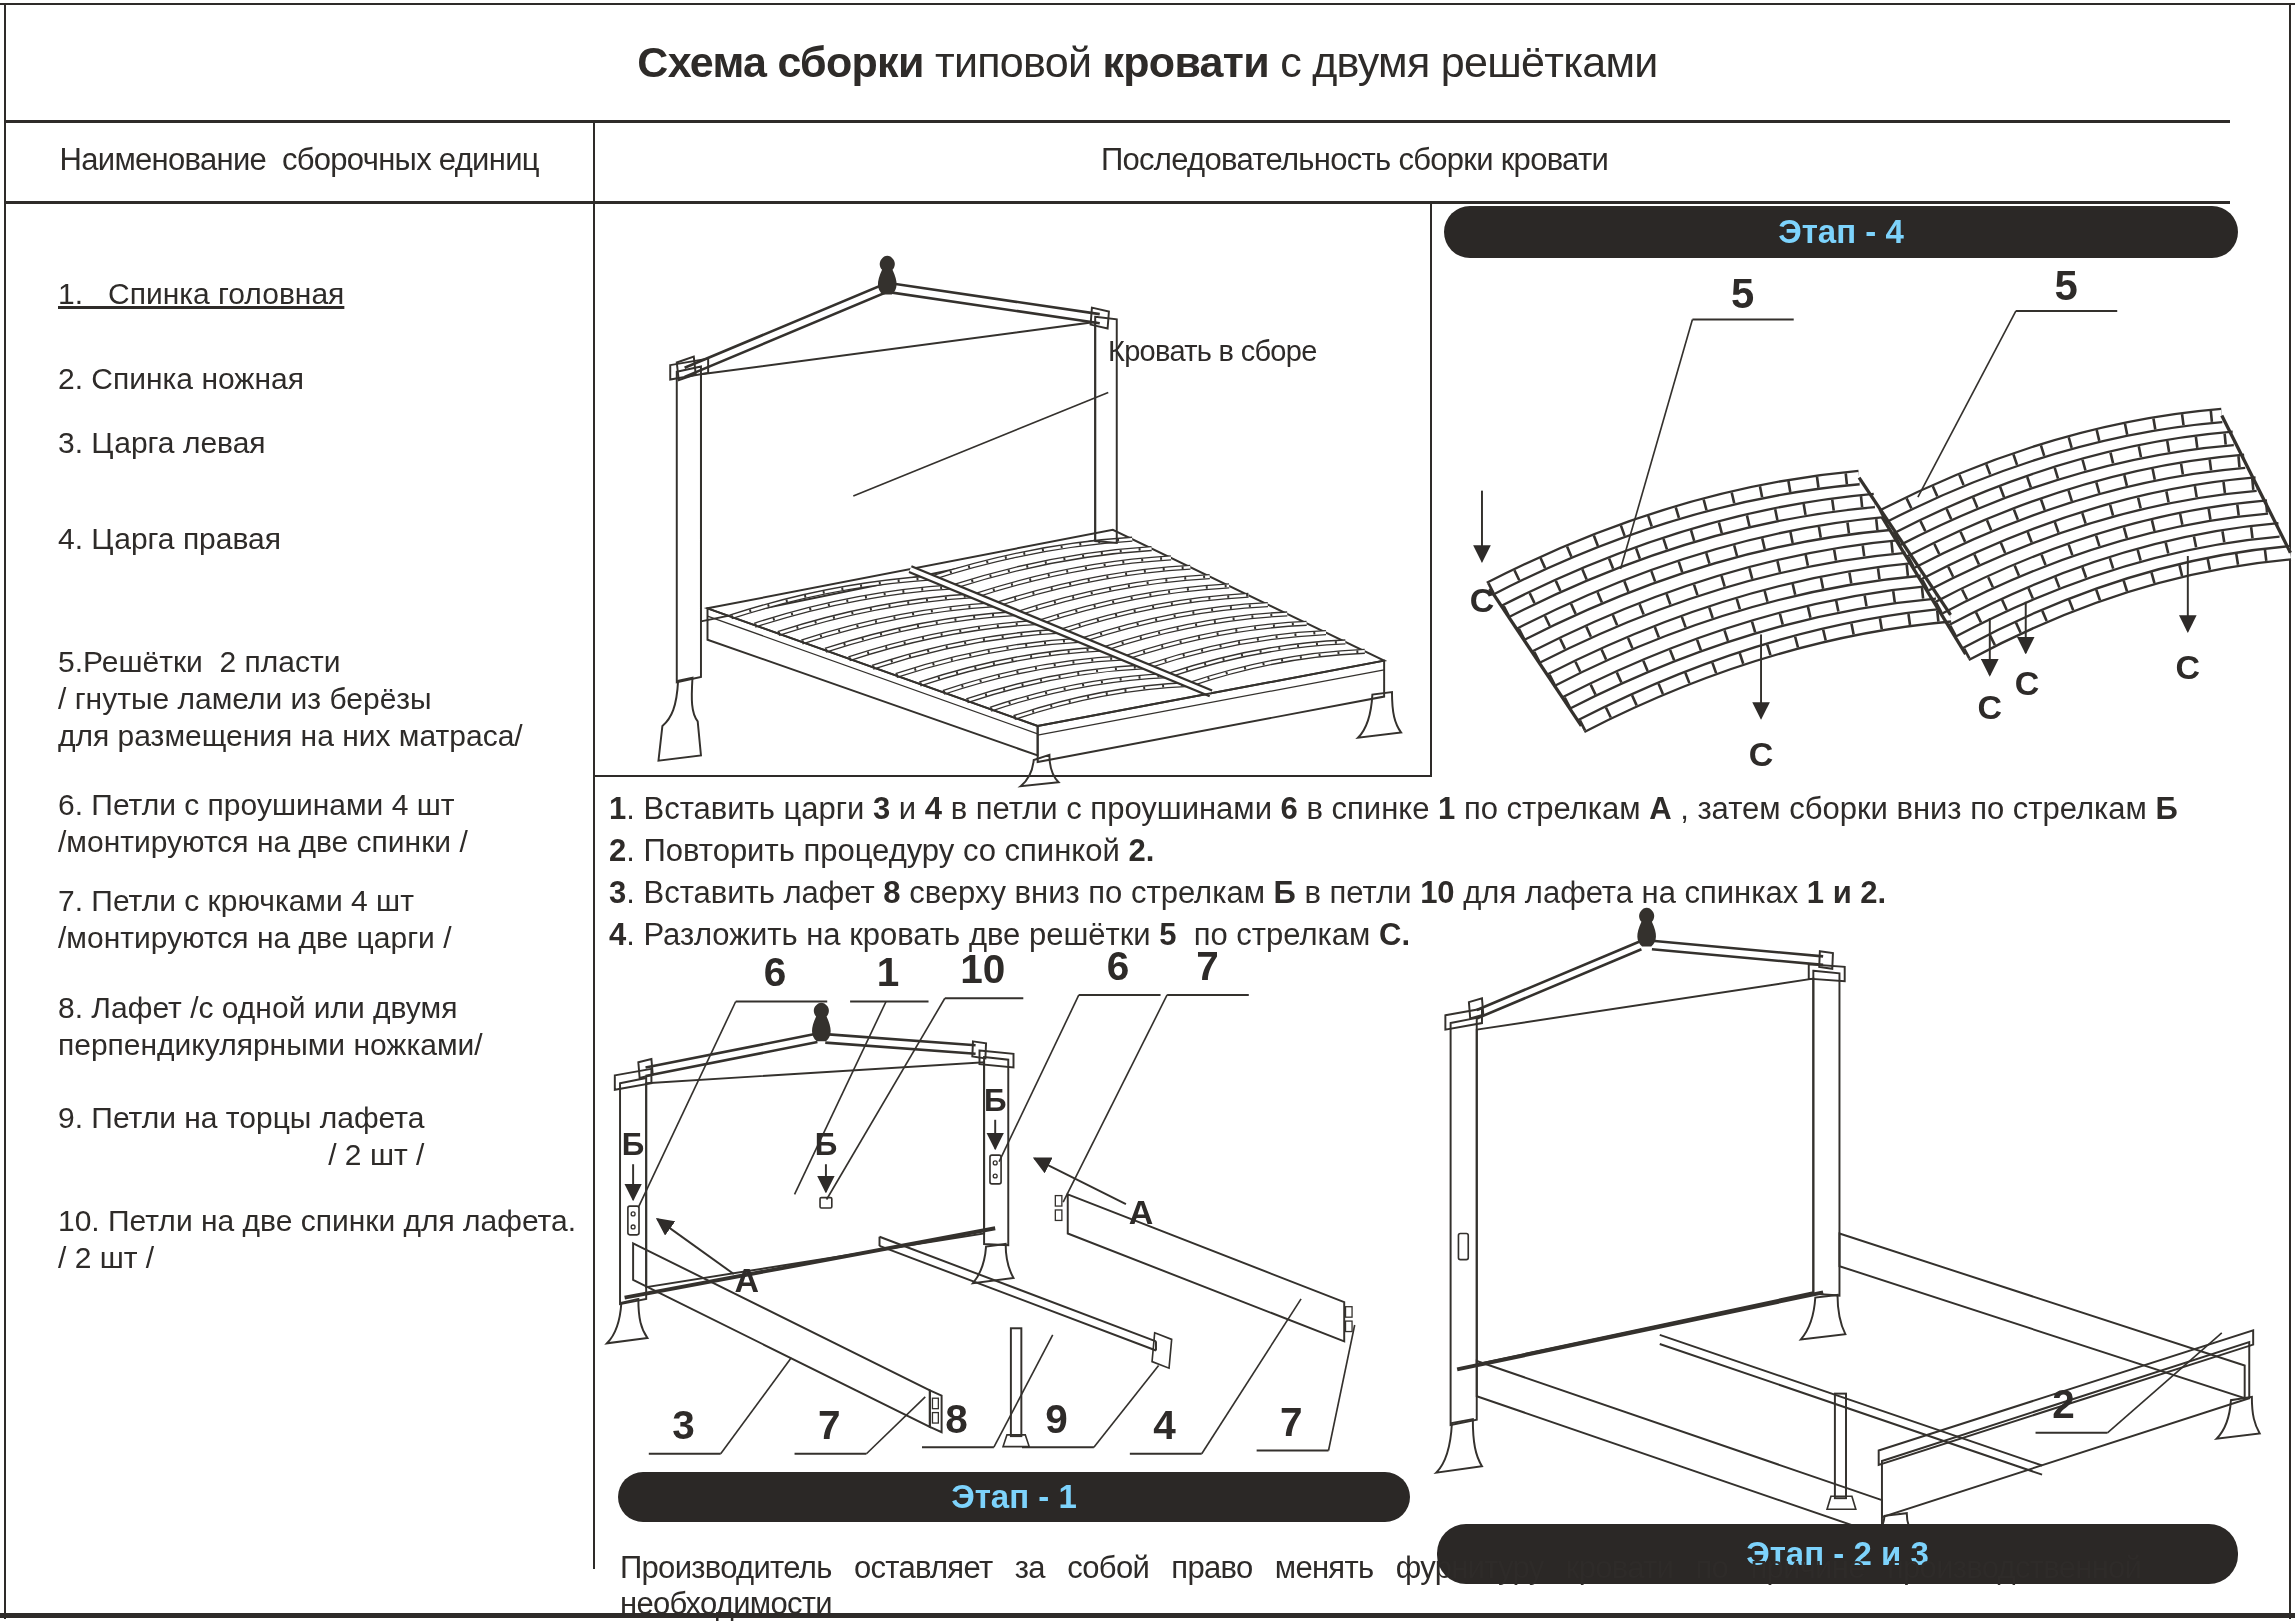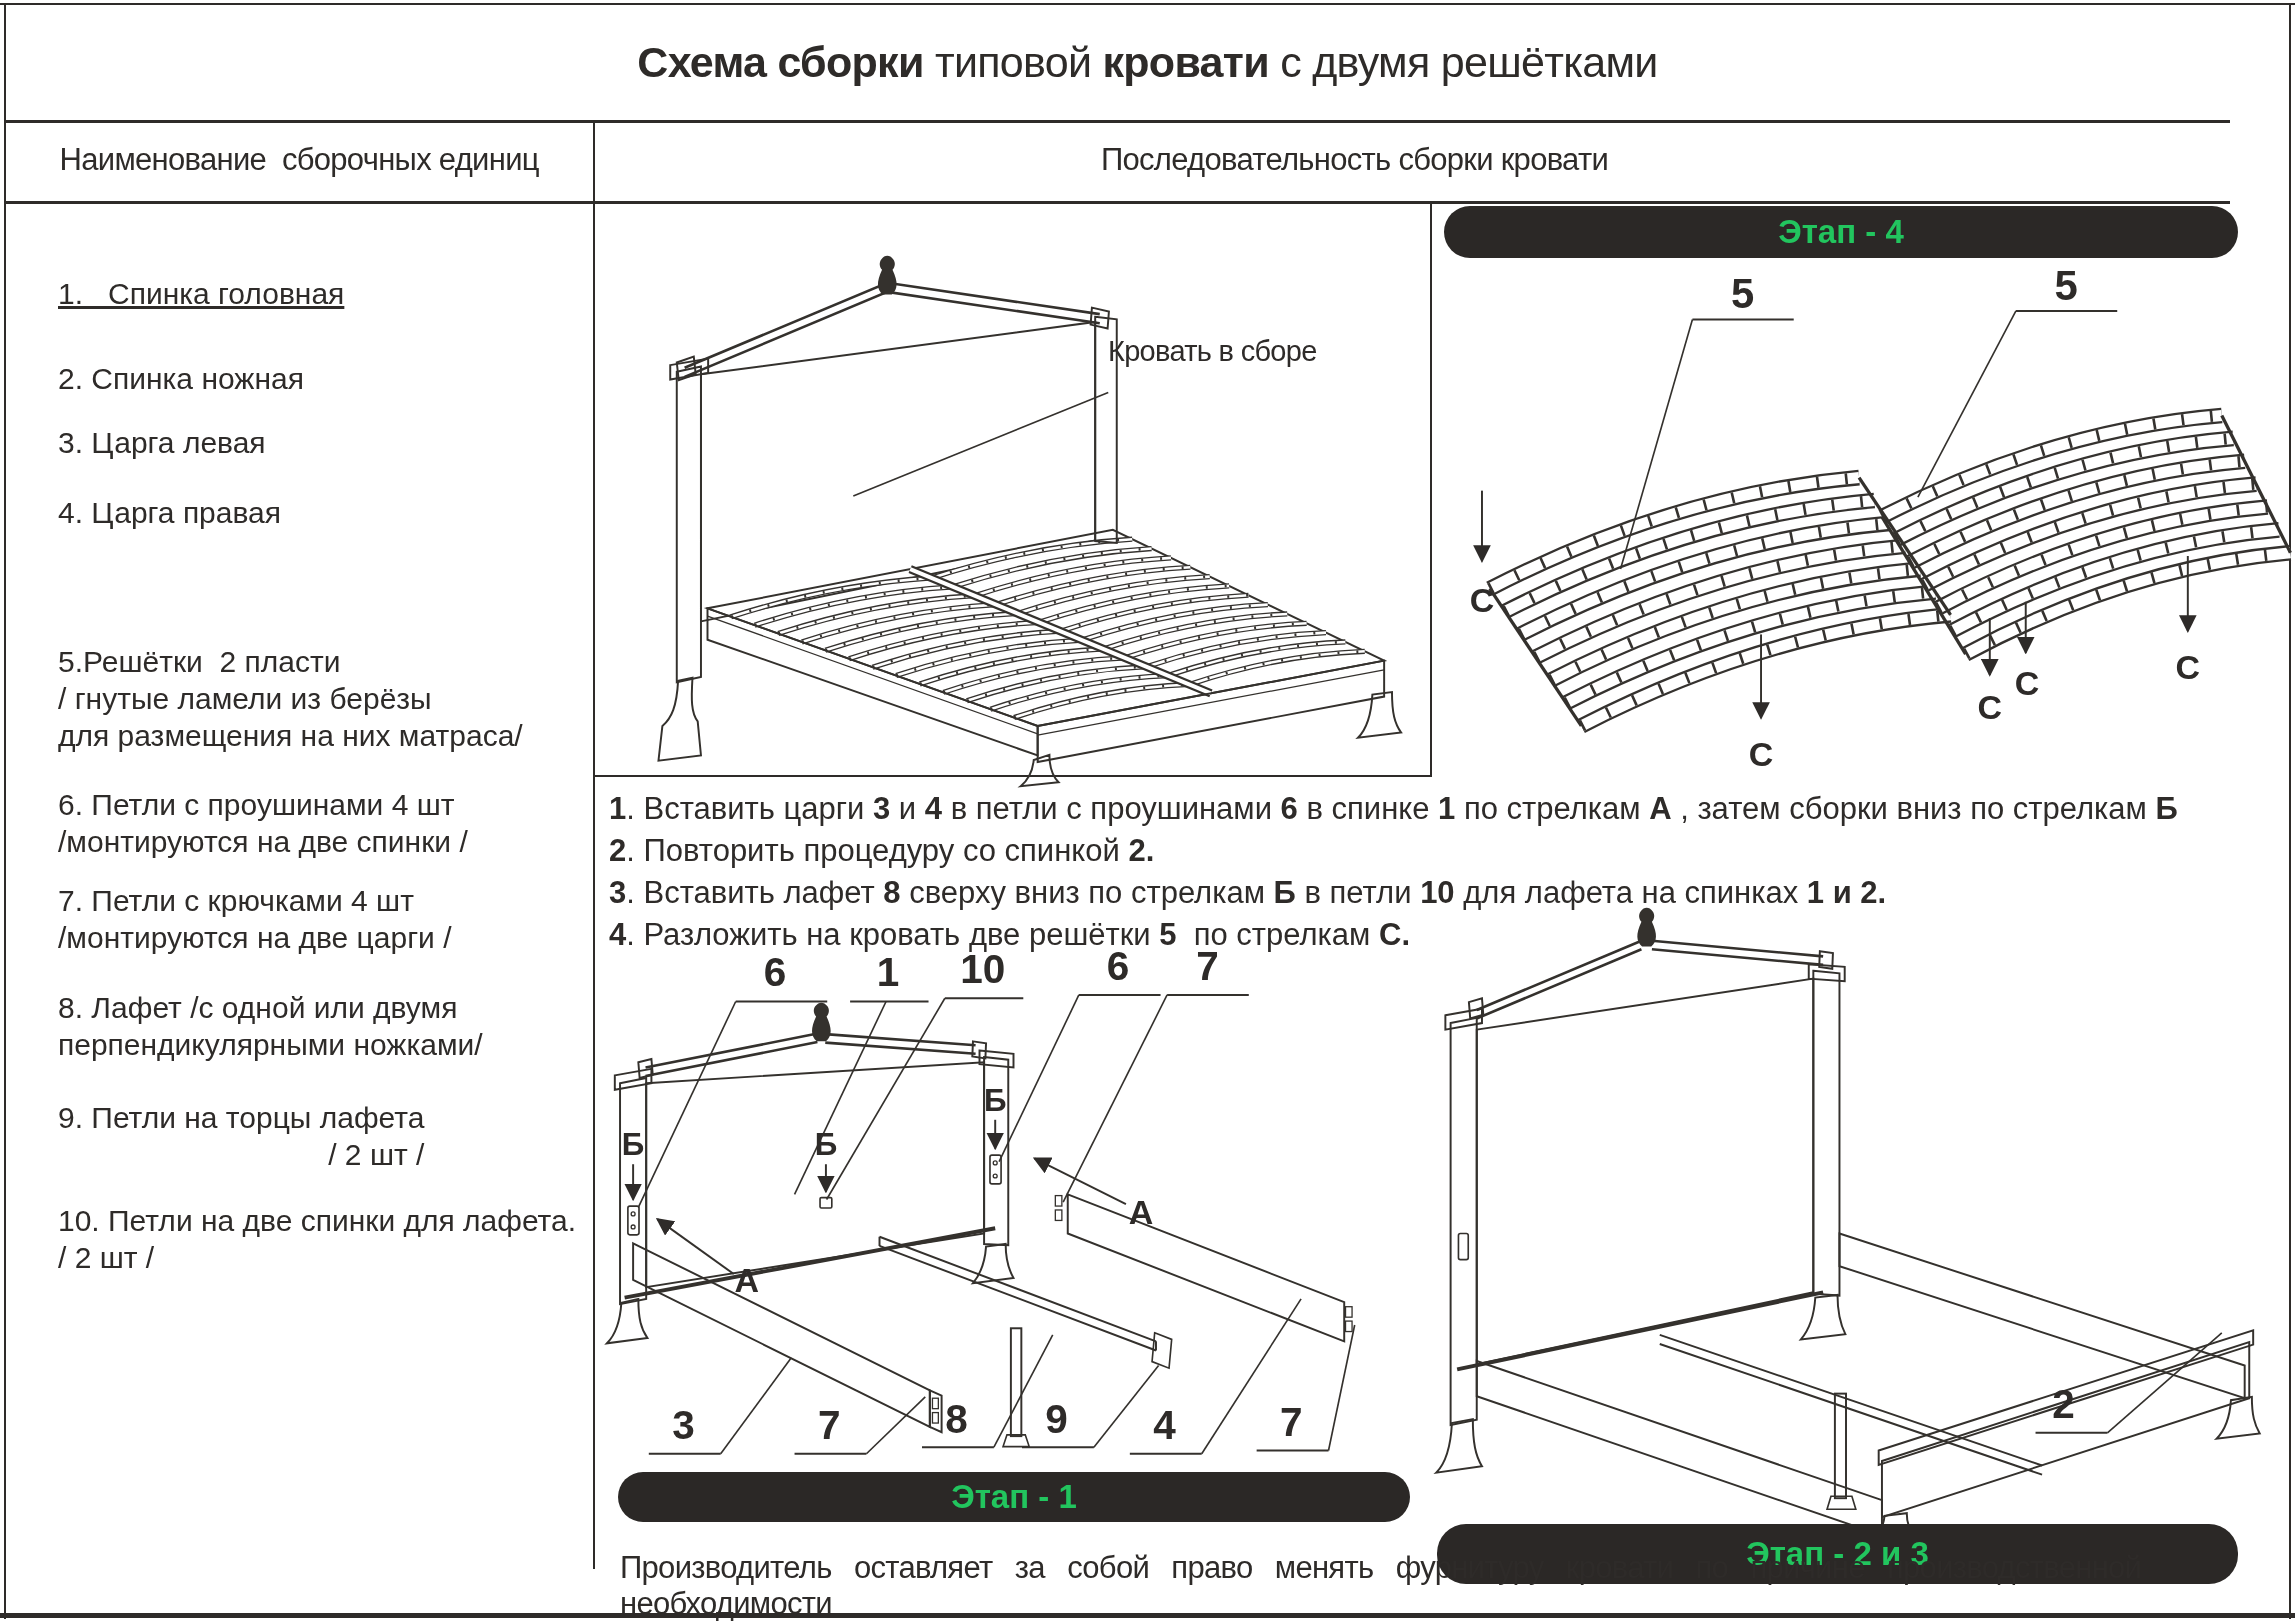--- a/index.html
+++ b/index.html
@@ -7,21 +7,21 @@
         font-family:"Liberation Sans",sans-serif;color:#2e2b29;}
   .hline,.vline{position:absolute;background:#2e2b29;}
   .txt{position:absolute;letter-spacing:-0.7px;}
   .title{top:38px;left:0;width:2295px;text-align:center;font-size:43px;font-weight:400;letter-spacing:-0.7px;}
   .title b{font-weight:700;}
   .colhead{font-size:31px;font-weight:400;text-align:center;white-space:pre;}
   .pitem{position:absolute;left:58px;font-size:30px;line-height:37px;white-space:pre;}
   .steps{position:absolute;left:609px;top:788px;width:1673px;font-size:31px;line-height:42px;}
   .steps div{white-space:pre-wrap;}
   .steps b{font-weight:700;}
-  .banner{position:absolute;background:#2b2826;border-radius:29px;color:#22c55e;
+  .banner{position:absolute;background:#2b2826;border-radius:29px;color:#7dd3fc;
           display:flex;align-items:center;justify-content:center;
           font-size:33px;font-weight:700;letter-spacing:0;}
   .caption{position:absolute;font-size:29px;letter-spacing:-0.7px;white-space:pre;}
   .footer{position:absolute;left:620px;top:1550px;width:1628px;font-size:31px;word-spacing:14.4px;letter-spacing:-0.7px;}
   svg{position:absolute;overflow:visible;}
   svg text{font-family:"Liberation Sans",sans-serif;font-weight:700;fill:#2e2b29;}
   .ln{stroke:#34312d;fill:none;}
 </style>
 </head>
 <body>
@@ -40,21 +40,21 @@
 
   <div class="txt title"><b>Схема сборки </b><span>типовой </span><b>кровати</b><span> с двумя решётками</span></div>
 
   <div class="txt colhead" style="left:593px;top:142px;width:1523px;">Последовательность сборки кровати</div>
   <div class="txt colhead" style="left:5.2px;top:142px;width:588px;">Наименование  сборочных единиц</div>
 
   <div>
     <div class="pitem" style="top:275px;text-decoration:underline;"><div>1.   Спинка головная</div></div>
     <div class="pitem" style="top:346px;margin-top:14px;"><div>2. Спинка ножная</div></div>
     <div class="pitem" style="top:424px;"><div>3. Царга левая</div></div>
-    <div class="pitem" style="top:494px;"><div>4. Царга правая</div></div>
+    <div class="pitem" style="top:520px;"><div>4. Царга правая</div></div>
     <div class="pitem" style="top:569px;">
       <div>5.Решётки  2 пласти</div><div>/ гнутые ламели из берёзы</div><div>для размещения на них матраса/</div></div>
     <div class="pitem" style="top:712px;">
       <div>6. Петли с проушинами 4 шт</div><div>/монтируются на две спинки /</div></div>
     <div class="pitem" style="top:808px;">
       <div>7. Петли с крючками 4 шт</div><div>/монтируются на две царги /</div></div>
     <div class="pitem" style="top:915px;">
       <div>8. Лафет /с одной или двумя</div><div>перпендикулярными ножками/</div></div>
     <div class="pitem" style="top:1025px;text-align:right;">
       <div>9. Петли на торцы лафета</div><div>/ 2 шт /</div></div>

